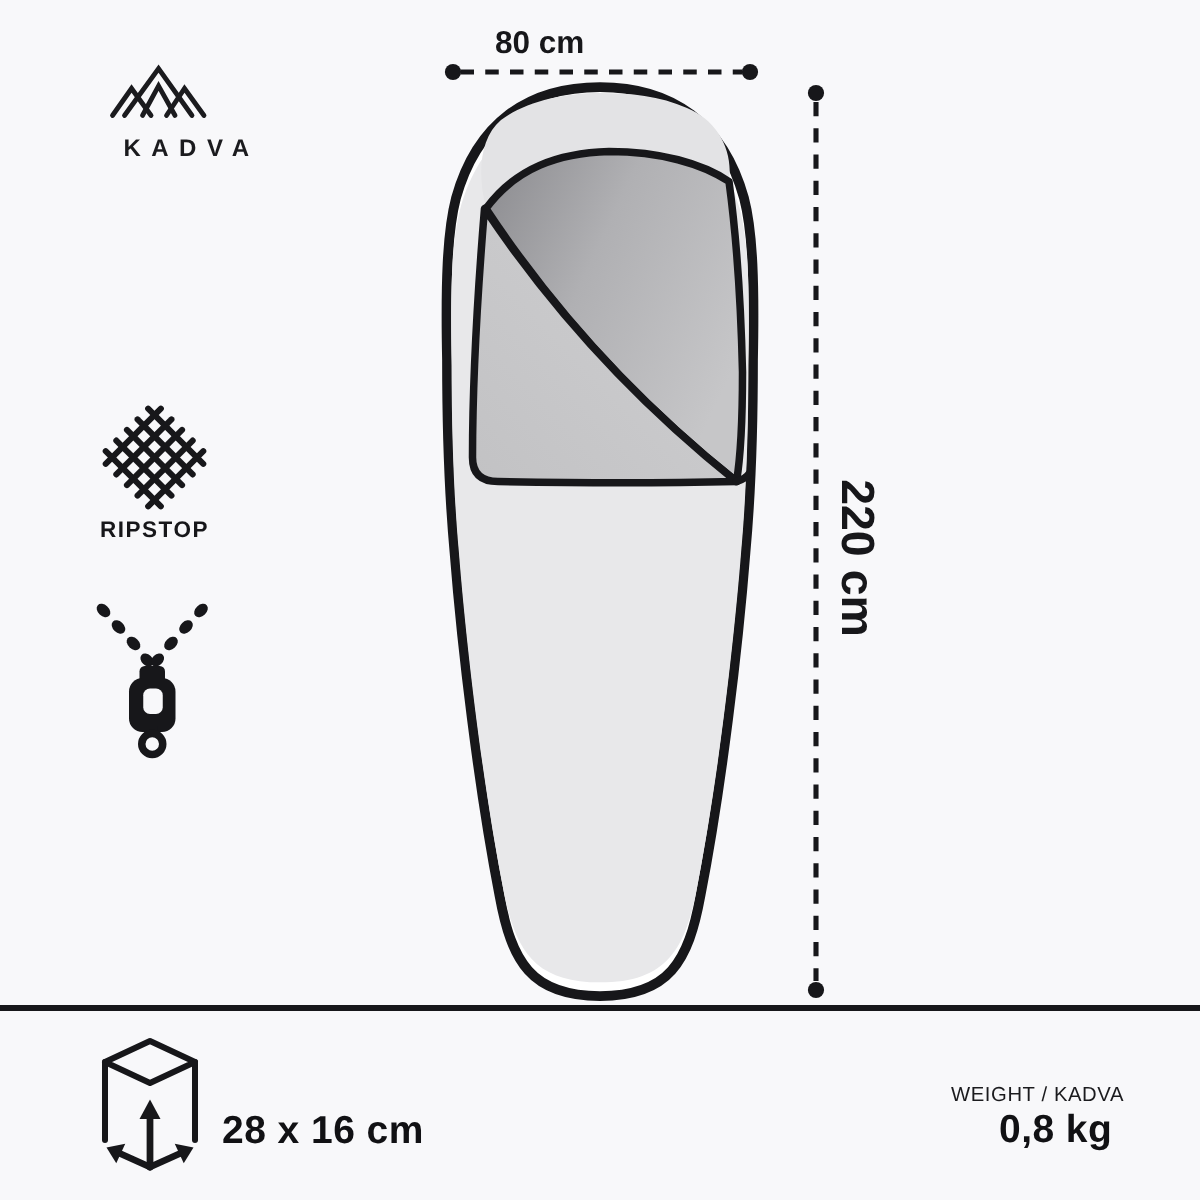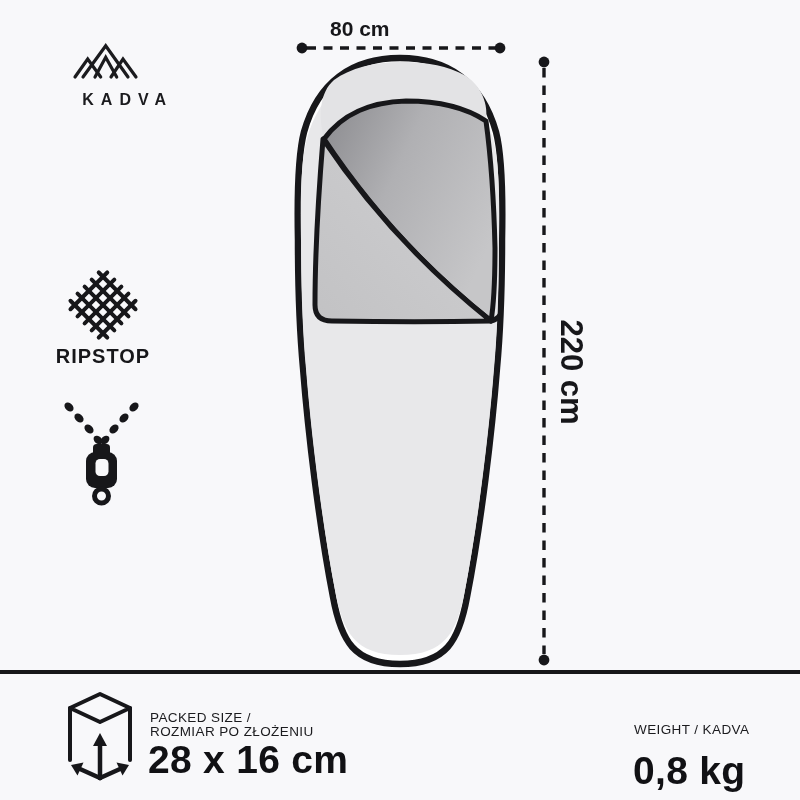--- a/index.html
+++ b/index.html
@@ -34,43 +34,43 @@
     display:flex;align-items:center;justify-content:center;
     font-size:31px;font-weight:700;color:#17171a;
     transform:rotate(90deg);
   }
 
   
   .feature-label{
     width:120px;left:43px;text-align:center;
     font-weight:700;color:#17171a;
   }
-  .ripstop-label{top:345px;font-size:20px;letter-spacing:1px;}
+  .ripstop-label{top:345px;font-size:15px;letter-spacing:1px;}
   .sbs-label{top:504px;font-size:19px;letter-spacing:0.5px;}
 
   
   .divider{
     left:0;top:670px;width:800px;height:4px;
     background:#17171a;
   }
 
   
   .spec-label{
     font-size:13.5px;font-weight:400;
     letter-spacing:0.4px;line-height:13.5px;
     color:#1b1b1e;white-space:nowrap;
   }
   .spec-value{
-    font-size:39px;font-weight:700;
+    font-size:26px;font-weight:700;
     letter-spacing:0.3px;color:#111114;white-space:nowrap;
   }
   .packed-label{left:150px;top:711px;}
   .packed-value{left:148px;top:738px;}
   .weight-label{left:634px;top:723px;}
-  .weight-value{left:633px;top:737px;margin-top:12px;}
+  .weight-value{left:666px;top:737px;}
 
   svg{overflow:visible;}
   .kg-badge-text{
     font-family:"Liberation Sans", sans-serif;
     font-size:23px;font-weight:700;fill:#17171a;
   }
 </style>
 </head>
 <body>
 
@@ -215,22 +215,18 @@
         <line x1="40" y1="90" x2="20" y2="81"></line>
         <line x1="40" y1="90" x2="60" y2="81"></line>
       </g>
       <g fill="#17171a">
         <polygon points="40,45 33,58 47,58"></polygon>
         <polygon points="11,77 23.5,74.5 17.5,87.5"></polygon>
         <polygon points="69,77 56.5,74.5 62.5,87.5"></polygon>
       </g>
     </svg>
   </div>
-  <div class="abs spec-label packed-label">
-    <div>PACKED SIZE /</div>
-    <div>ROZMIAR PO ZŁOŻENIU</div>
-  </div>
   <div class="abs spec-value packed-value">28 x 16 cm</div>
 
   <div class="abs spec-label weight-label">WEIGHT / KADVA</div>
   <div class="abs spec-value weight-value">0,8 kg</div>
 
 </div>
 
 </body></html>

